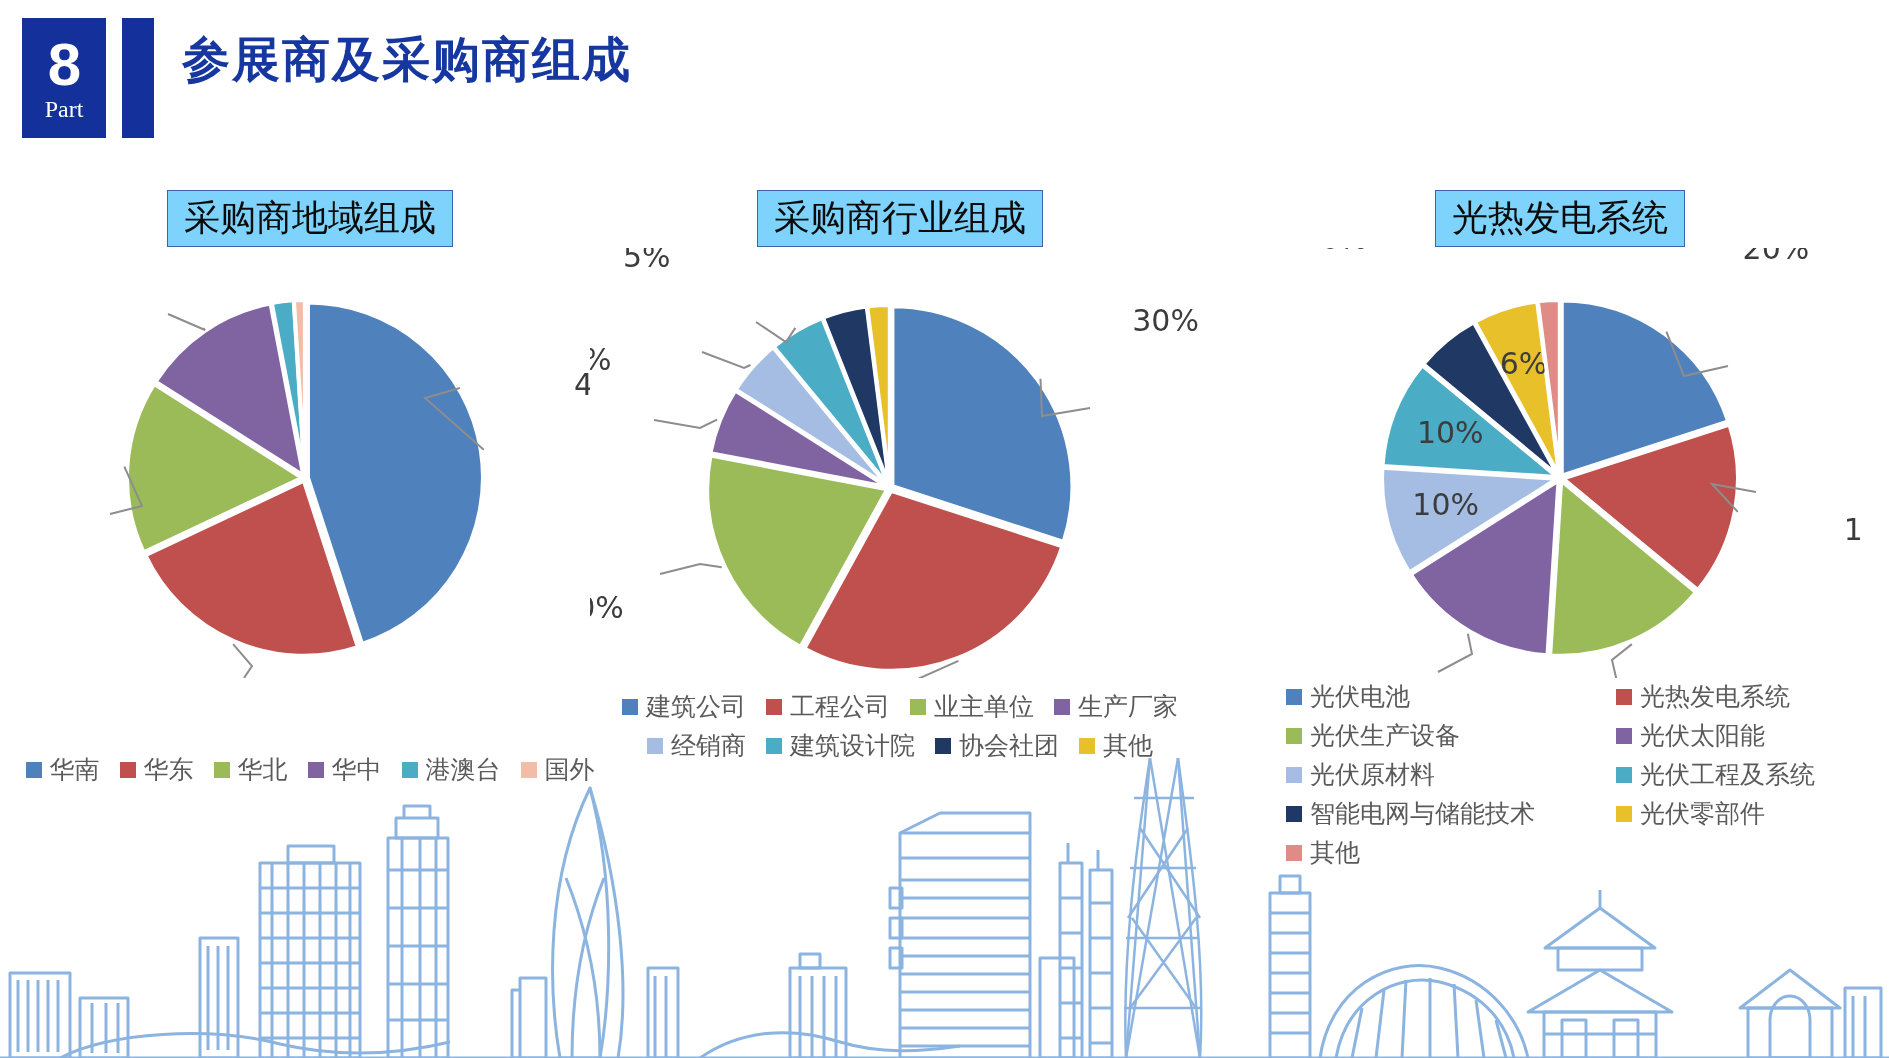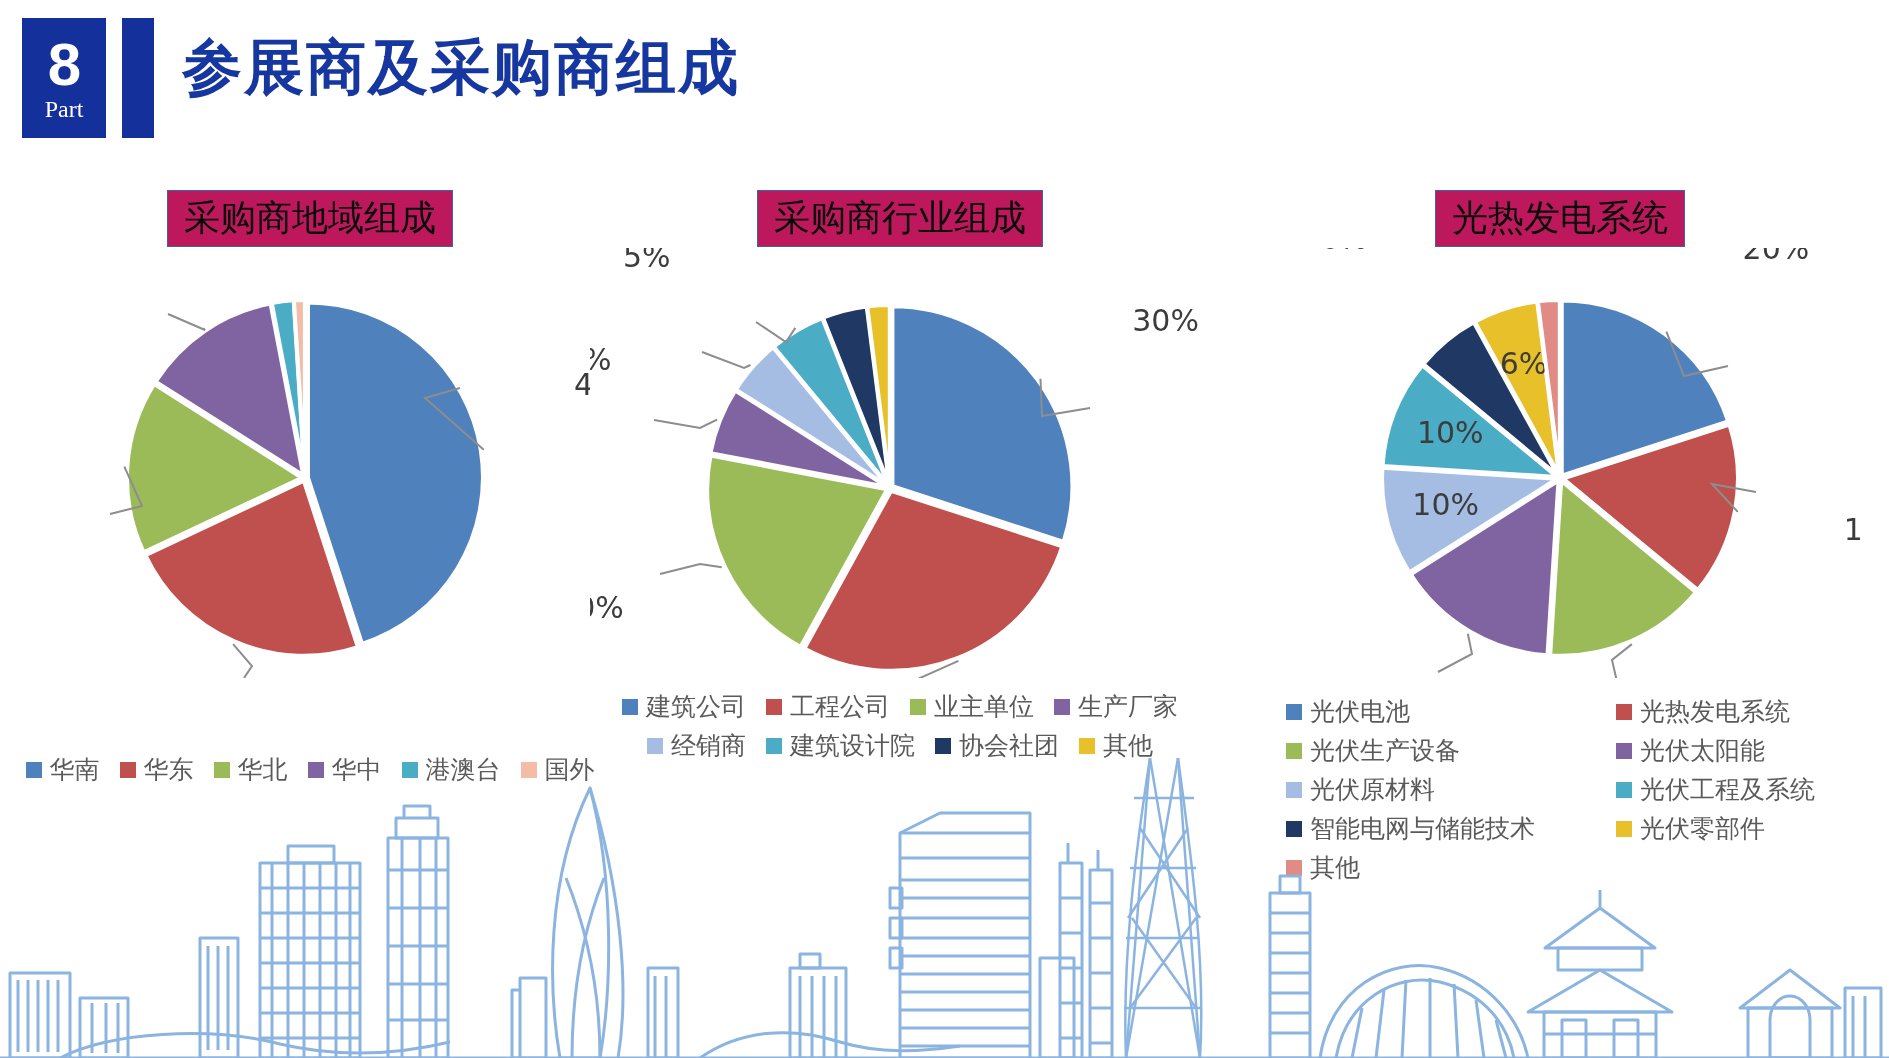--- a/index.html
+++ b/index.html
@@ -18,33 +18,33 @@
     position:absolute;left:22px;top:18px;width:84px;height:120px;
     background:#13309B;color:#ffffff;
     display:flex;flex-direction:column;align-items:center;justify-content:center;
     line-height:1;
   }
   #part-number{font-size:60px;font-weight:bold;letter-spacing:-1px;}
   #part-word{font-size:24px;font-weight:normal;margin-top:2px;font-family:Liberation Serif, serif;}
   #part-bar{position:absolute;left:122px;top:18px;width:32px;height:120px;background:#13309B;}
   #page-title{
     position:absolute;left:182px;top:28px;
-    font-size:60px;font-weight:bold;color:#16379F;
+    font-size:48px;font-weight:bold;color:#16379F;
     letter-spacing:2px;white-space:nowrap;
     font-family:"DejaVu Sans","Liberation Sans",sans-serif;
   }
 
   
   .panel{position:absolute;top:190px;height:660px;}
   #panel-0{left:20px;width:580px;}
   #panel-1{left:580px;width:640px;}
   #panel-2{left:1250px;width:620px;}
 
   .chart-title{
-    background:#be185d;color:#0b0b0b;
+    background:#7dd3fc;color:#0b0b0b;
     font-size:36px;line-height:1.25;
     text-align:center;padding:4px 16px 6px 16px;
     display:inline-block;white-space:nowrap;
     border:1px solid #3b63ad;
     font-family:"DejaVu Sans","Liberation Sans",sans-serif;
   }
   .title-row{text-align:center;height:58px;}
 
   .pie-area{position:relative;width:100%;}
   .pie-svg{display:block;margin:0 auto;}
@@ -233,21 +233,21 @@
           <path d="M 298.0877280307539 227.68846027167262 L 163.24791054499082 116.13926206565188 A 175 175 0 0 1 213.78083506295388 74.33479126399641 Z" fill="#1F3864" stroke="#ffffff" stroke-width="4"></path>
           <text x="107.54461064483812" y="1.2075833638463394" text-anchor="end" font-size="30" font-family="&quot;DejaVu Sans&quot;,&quot;Liberation Sans&quot;,sans-serif" fill="#3c3c3c">6%</text>
           <path d="M 299.07294901687516 227.14683045111454 L 214.76605604907513 73.79316144343832 A 175 175 0 0 1 277.139633143122 53.52675772108091 Z" fill="#E8C029" stroke="#ffffff" stroke-width="4"></path>
           <text x="263.5359946637563" y="125.77533107717186" text-anchor="middle" font-size="30" font-family="&quot;DejaVu Sans&quot;,&quot;Liberation Sans&quot;,sans-serif" fill="#3c3c3c">6%</text>
           <path d="M 299.81162844141204 227.00591981471518 L 277.8783125676589 53.38584708468156 A 175 175 0 0 1 299.81162844141215 52.005919814715185 Z" fill="#E08B86" stroke="#ffffff" stroke-width="4"></path>
           <text x="283.80004596143743" y="-61.49089593449406" text-anchor="middle" font-size="30" font-family="&quot;DejaVu Sans&quot;,&quot;Liberation Sans&quot;,sans-serif" fill="#3c3c3c">2%</text>
         </g>
       </svg>
   </div>
   <div class="legend" style="top:490px;">
-    <div class="legend-grid" id="legend2" style="margin-left:36px;margin-top:15px;">
+    <div class="legend-grid" id="legend2" style="margin-left:36px;">
         <div class="legend-item">
           <span class="swatch" style="background: rgb(79, 129, 189);"></span>
           <span>光伏电池</span>
         </div>
         <div class="legend-item">
           <span class="swatch" style="background: rgb(192, 80, 77);"></span>
           <span>光热发电系统</span>
         </div>
         <div class="legend-item">
           <span class="swatch" style="background: rgb(155, 187, 89);"></span>

